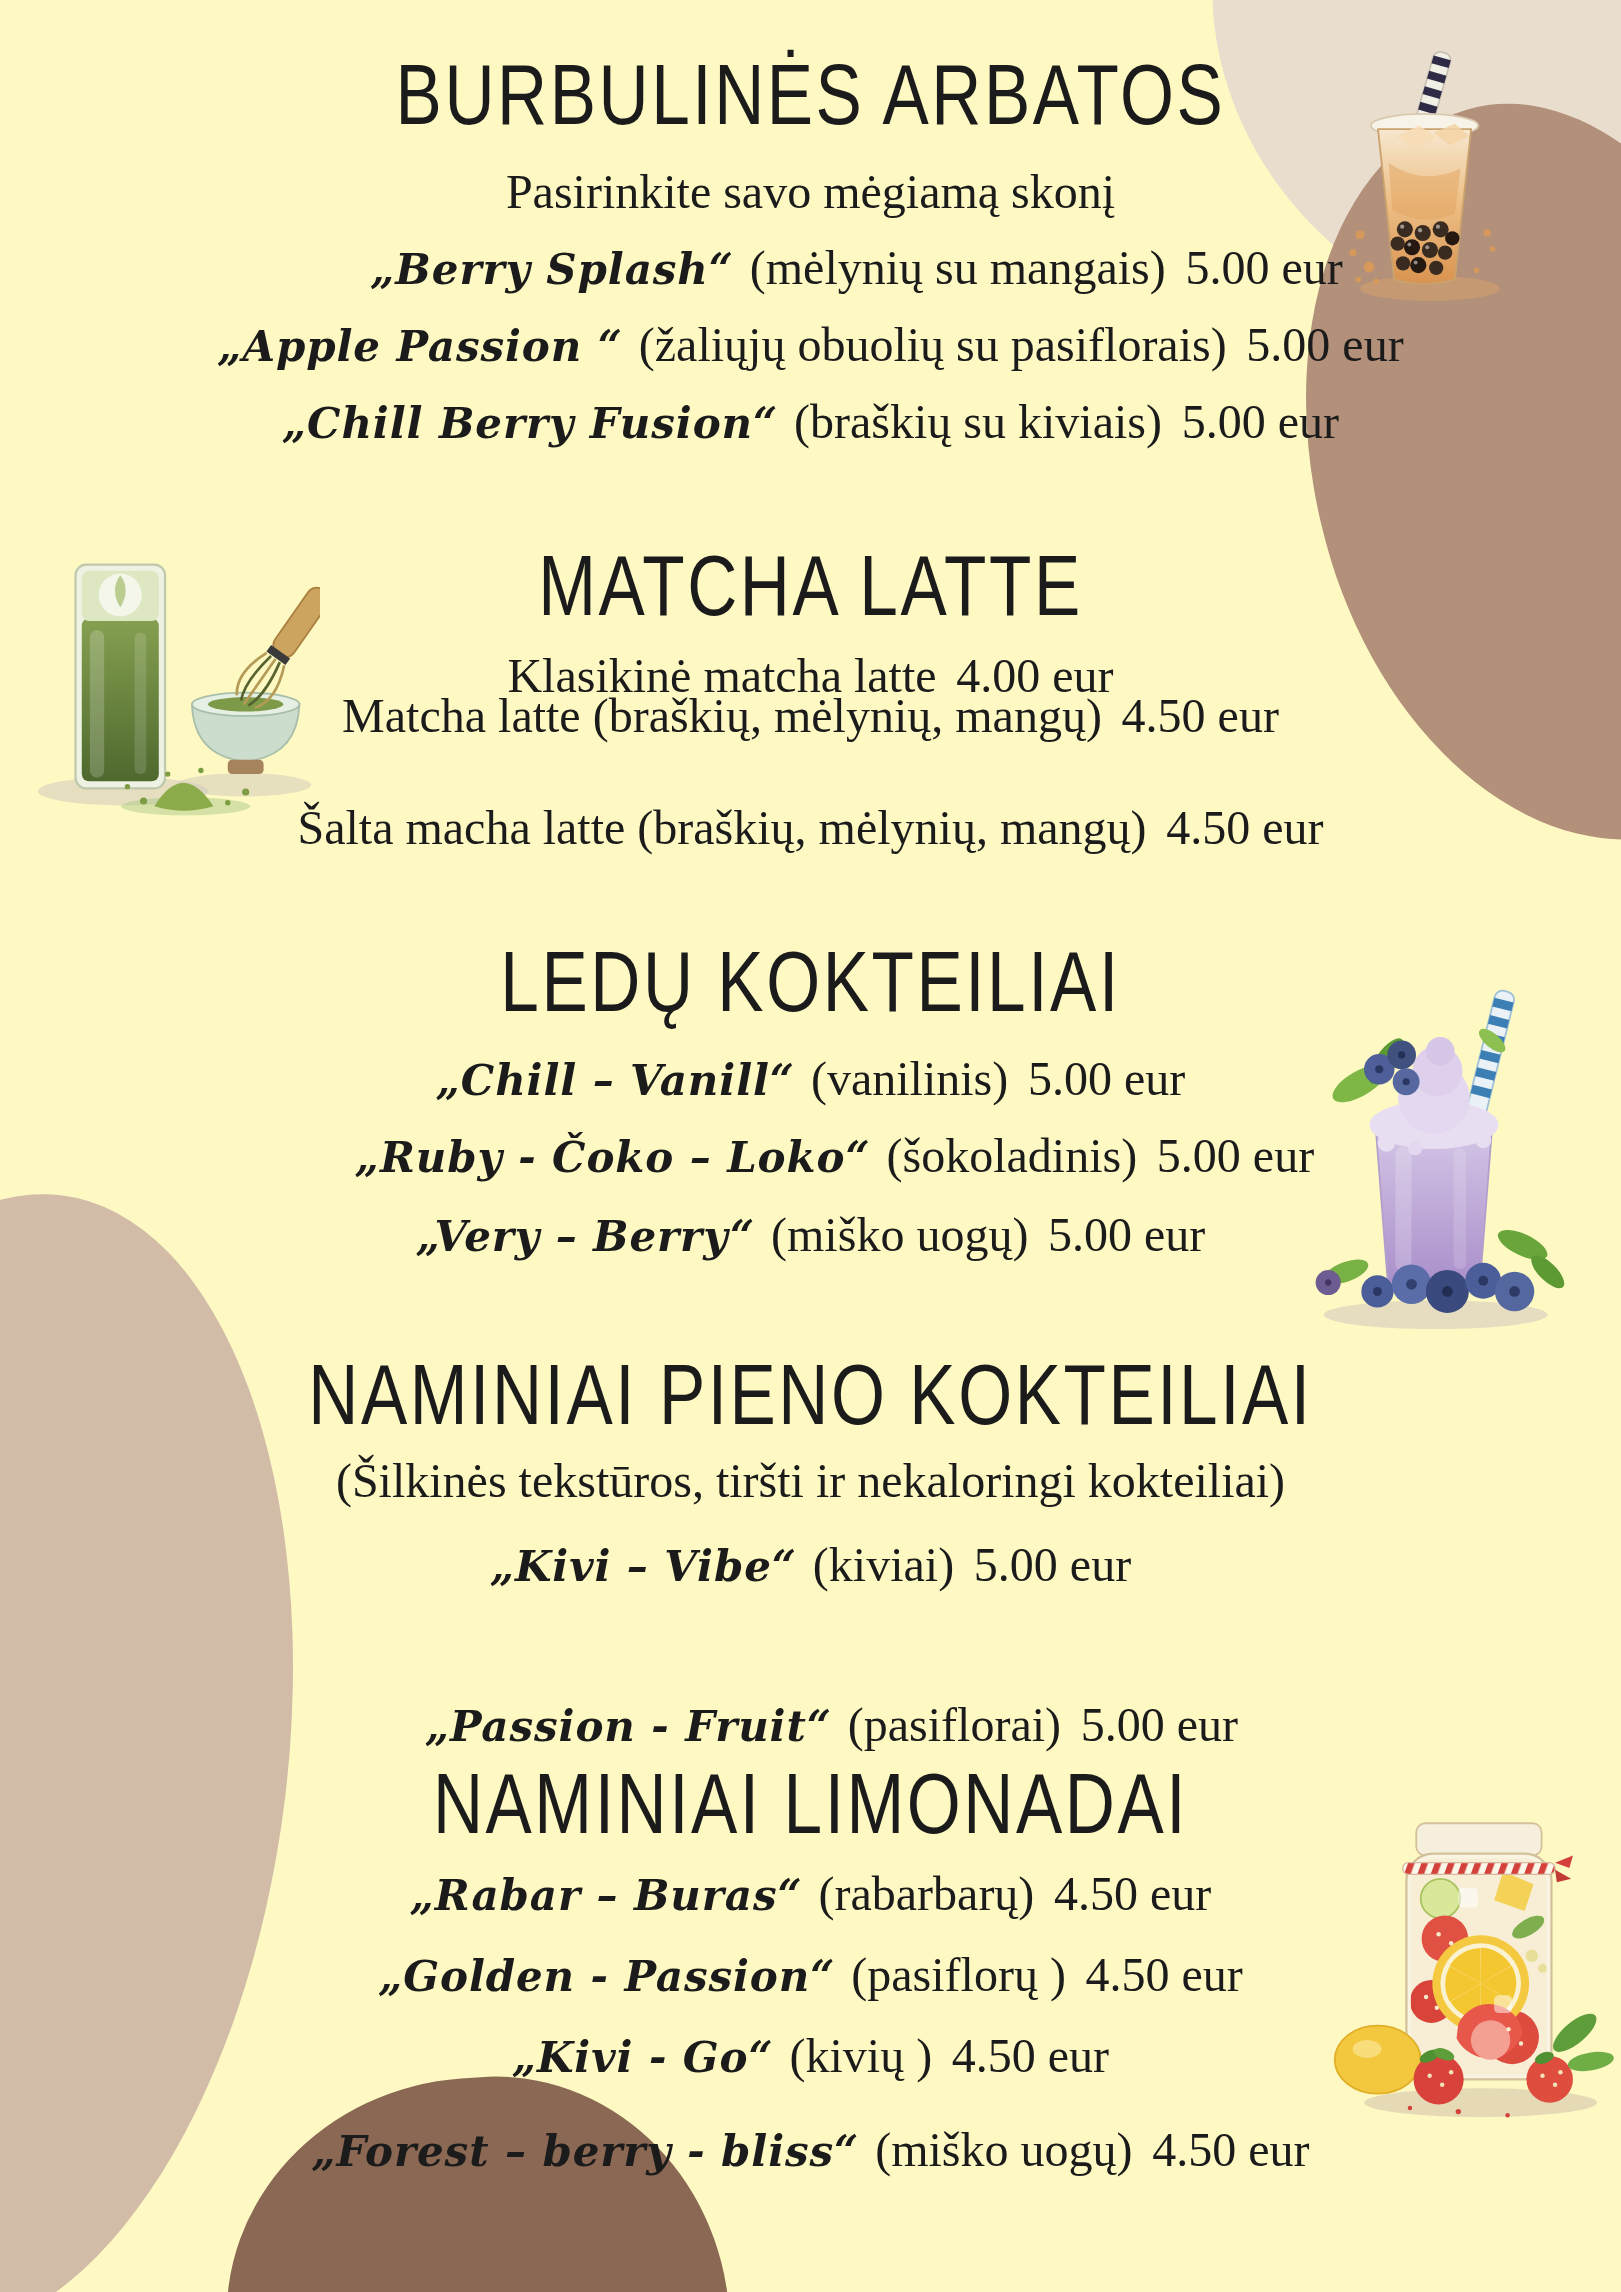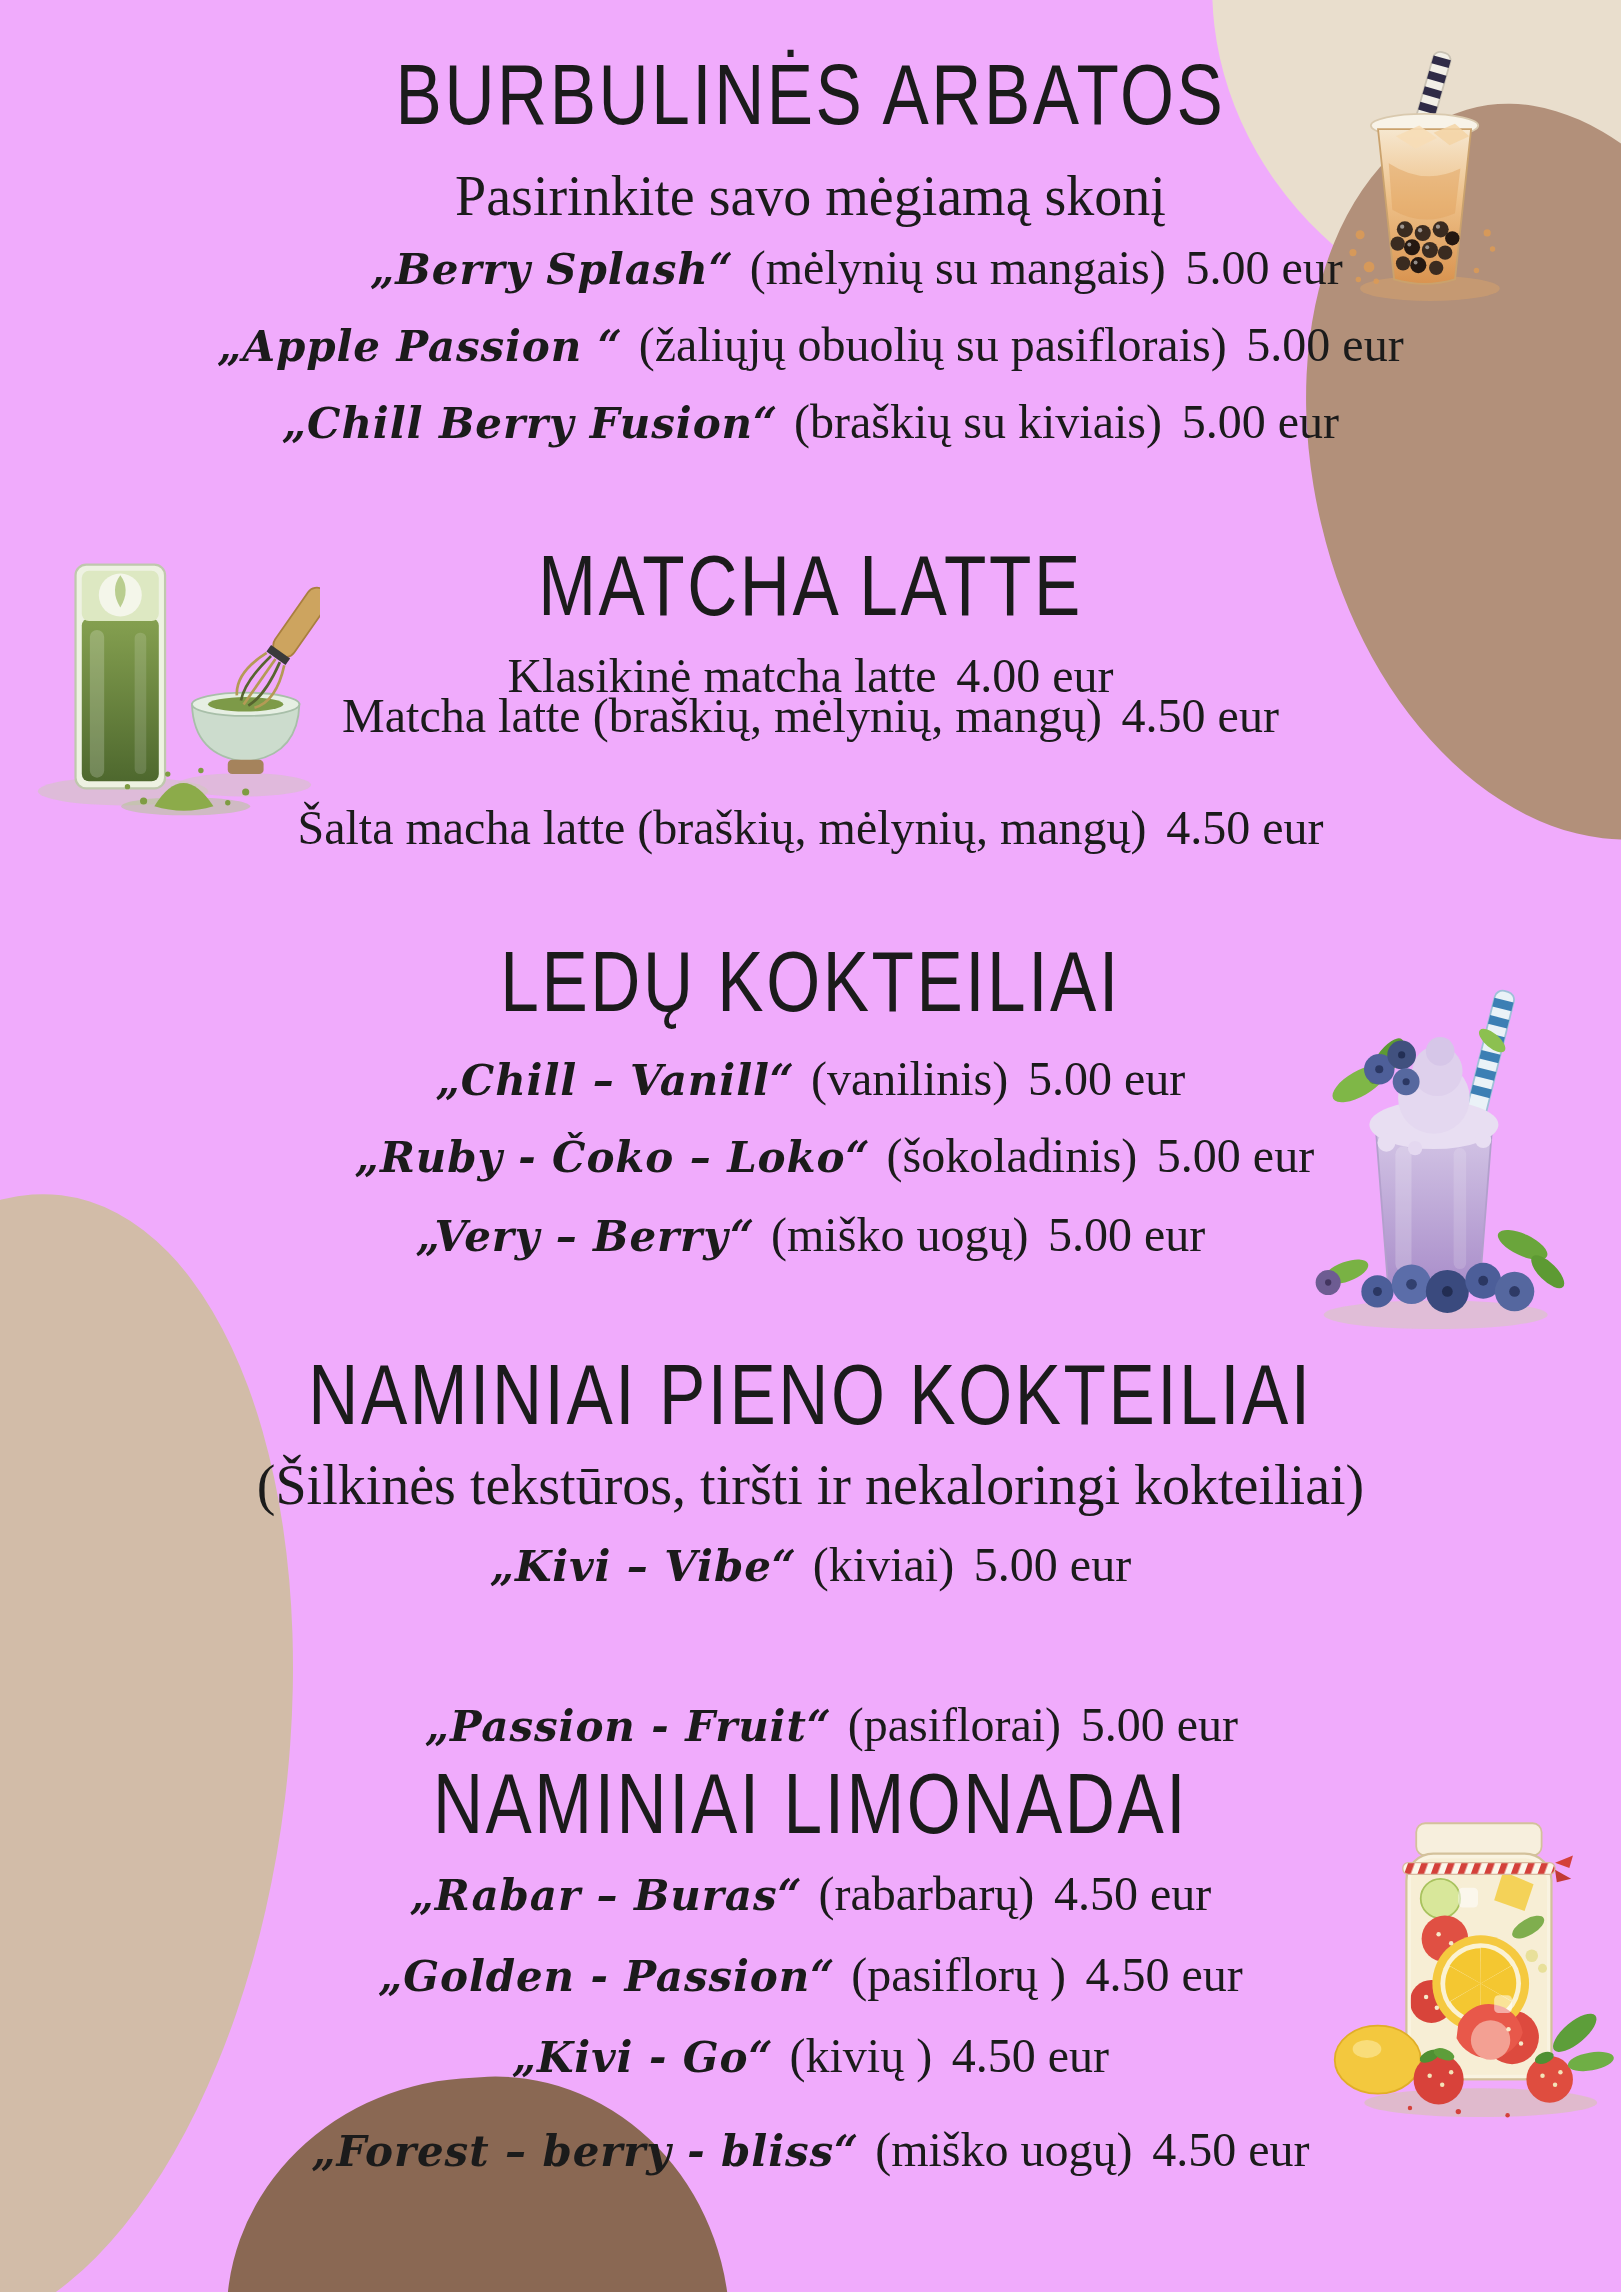--- a/index.html
+++ b/index.html
@@ -1,24 +1,24 @@
 <!DOCTYPE html>
 <html style="font-size:14.3px"><head>
 <meta charset="utf-8">
 <style>
   html,body{margin:0;padding:0;}
-  .canvas{position:relative;width:1621px;height:2293px;overflow:hidden;background:#f0abfc;}
+  .canvas{position:relative;width:1621px;height:2293px;overflow:hidden;background:#fef9c3;}
   .blob{position:absolute;}
   .tr-beige{width:734px;height:663px;right:-322px;top:-322px;background:#e9decd;border-radius:50%;transform:rotate(18deg);}
   .tr-brown{width:484px;height:752px;right:-179px;top:99px;background:#b2907a;border-radius:54% 46% 48% 52% / 52% 48% 52% 48%;transform:rotate(-17deg);}
   .bl-beige{width:591px;height:1146px;left:-304px;top:1191px;background:#d2bca8;border-radius:50%;transform:rotate(7deg);}
   .bm-brown{width:502px;height:394px;left:224px;bottom:-179px;background:#8a6853;border-radius:52% 48% 46% 54% / 62% 66% 38% 34%;transform:rotate(-4deg);}
   .line{position:absolute;left:0;width:1621px;text-align:center;color:#1b1b1b;white-space:nowrap;}
   .sec-title{font-family:"Liberation Sans",sans-serif;font-size:73px;font-weight:400;letter-spacing:2.7px;transform:scale(0.95,1.18);}
-  .subtitle{font-family:"Liberation Serif",serif;font-size:56px;}
+  .subtitle{font-family:"Liberation Serif",serif;font-size:48px;}
   .item{font-family:"Liberation Serif",serif;font-size:48px;}
   .nm{font-family:"DejaVu Serif",serif;font-style:italic;font-weight:700;font-size:42px;letter-spacing:0.9px;margin-right:16px;}
   .ds{font-family:"Liberation Serif",serif;}
   .pr{font-family:"Liberation Serif",serif;margin-left:19.7px;}
   .illus{position:absolute;}
 </style>
 </head>
 <body>
 
 <div class="canvas">

